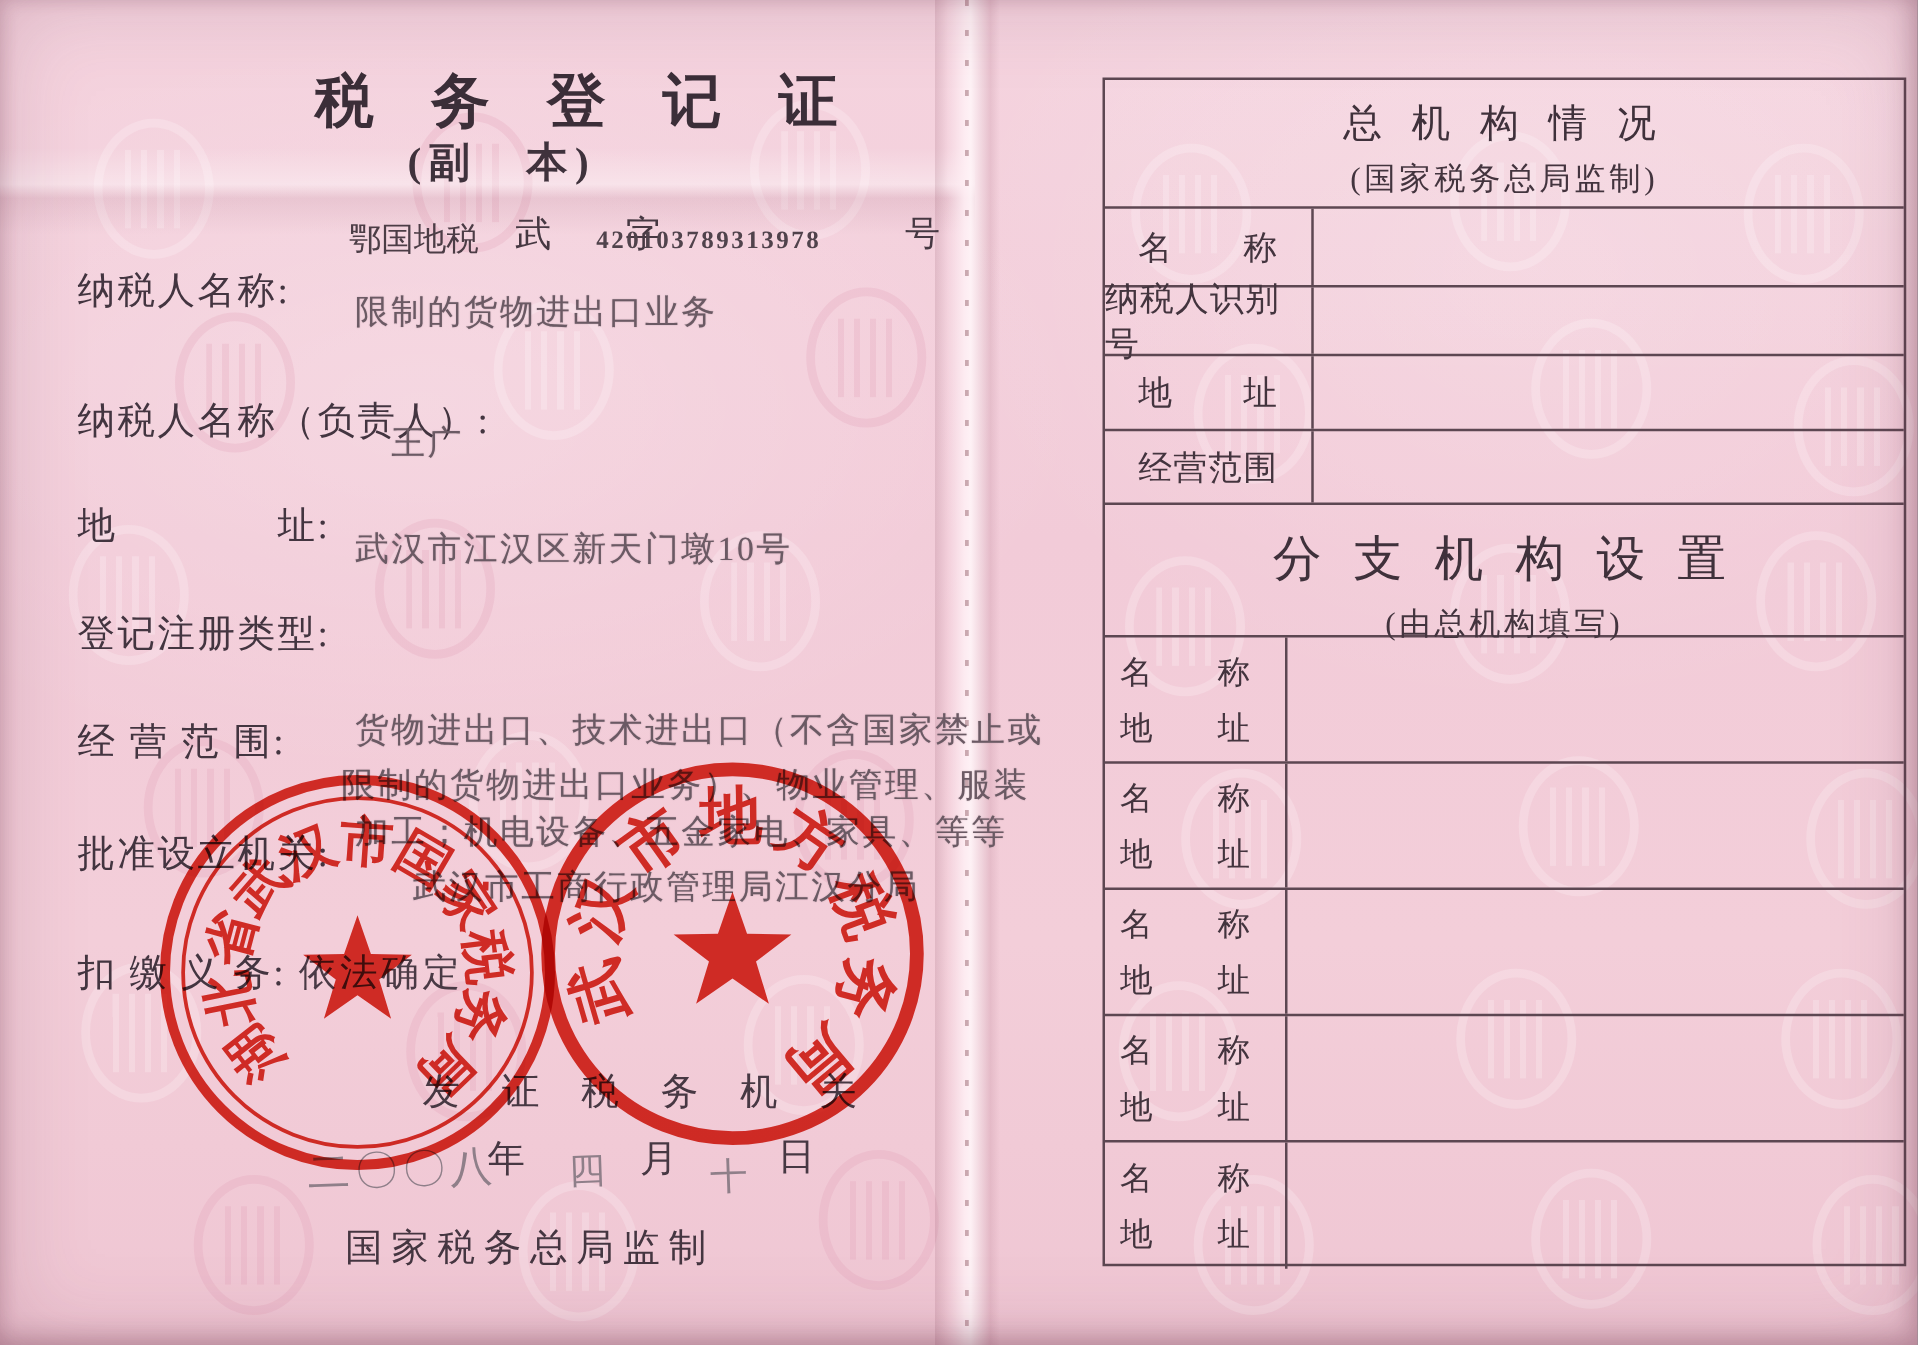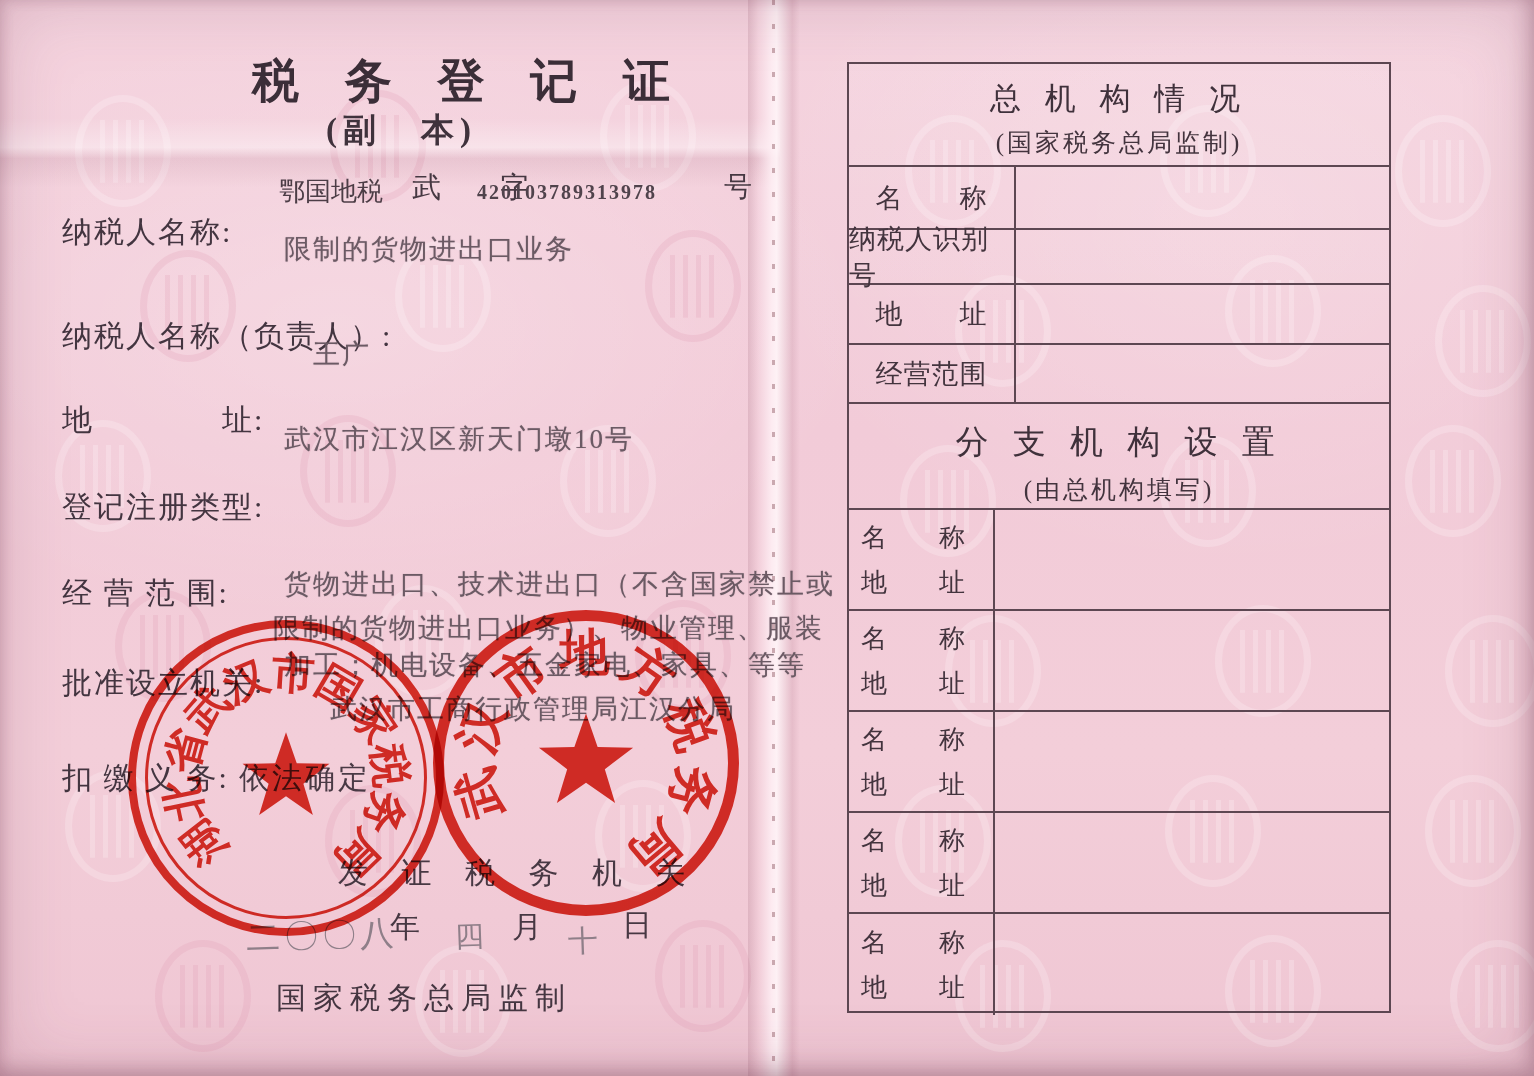--- a/index.html
+++ b/index.html
@@ -56,32 +56,32 @@
   
   .stamp{position:absolute;mix-blend-mode:multiply;opacity:.93;}
   .stamp .ring-outer{position:absolute;inset:0;border-radius:50%;box-sizing:border-box;}
   .stamp .ring-inner{position:absolute;border-radius:50%;box-sizing:border-box;}
   .stamp .schar{position:absolute;left:50%;top:50%;font-weight:bold;font-family:"Liberation Serif","DejaVu Serif",serif;white-space:pre;}
   .stamp svg{position:absolute;left:50%;top:50%;transform:translate(-50%,-50%);}
   #stamp1{left:128px;top:620px;width:316px;height:316px;}
   #stamp2{left:433px;top:610px;width:306px;height:306px;}
 
   
-  .rtable{left:847px;top:62px;width:544px;height:951px;border:2px solid #5d4752;box-sizing:border-box;
+  .rtable{left:882px;top:62px;width:643px;height:951px;border:2px solid #5d4752;box-sizing:border-box;
     background:linear-gradient(180deg,rgba(255,255,255,.06),rgba(255,255,255,0) 30%);}
   .trow{display:flex;border-bottom:2px solid #5d4752;box-sizing:border-box;}
   .tlabel{width:167px;border-right:2px solid #5d4752;box-sizing:border-box;display:flex;align-items:center;justify-content:center;
     font-size:27px;color:#43343e;letter-spacing:1px;}
   .tvalue{flex:1;}
   .theader{height:103px;border-bottom:2px solid #5d4752;box-sizing:border-box;text-align:center;padding-top:14px;}
   .theader .tt{font-size:31px;letter-spacing:8px;color:#3f313b;}
   .theader .ts{font-size:25px;letter-spacing:3px;color:#43343e;margin-top:6px;}
   .hr1{height:63px}.hr2{height:55px}.hr3{height:60px}.hr4{height:59px}
   .branchhead{height:106px;border-bottom:2px solid #5d4752;box-sizing:border-box;text-align:center;padding-top:16px;}
-  .branchhead .tt{font-size:33px;letter-spacing:8px;color:#3f313b;}
+  .branchhead .tt{font-size:39px;letter-spacing:8px;color:#3f313b;}
   .branchhead .ts{font-size:25px;letter-spacing:3px;color:#43343e;margin-top:8px;}
   .bblock{display:flex;height:101px;border-bottom:2px solid #5d4752;box-sizing:border-box;}
   .bblock:last-child{border-bottom:none;}
   .blabel{width:146px;border-right:2px solid #5d4752;box-sizing:border-box;
     display:flex;flex-direction:column;justify-content:center;gap:10px;
     font-size:26px;color:#43343e;padding-left:12px;}
   .bvalue{flex:1;}
 </style>
 </head>
 <body>

